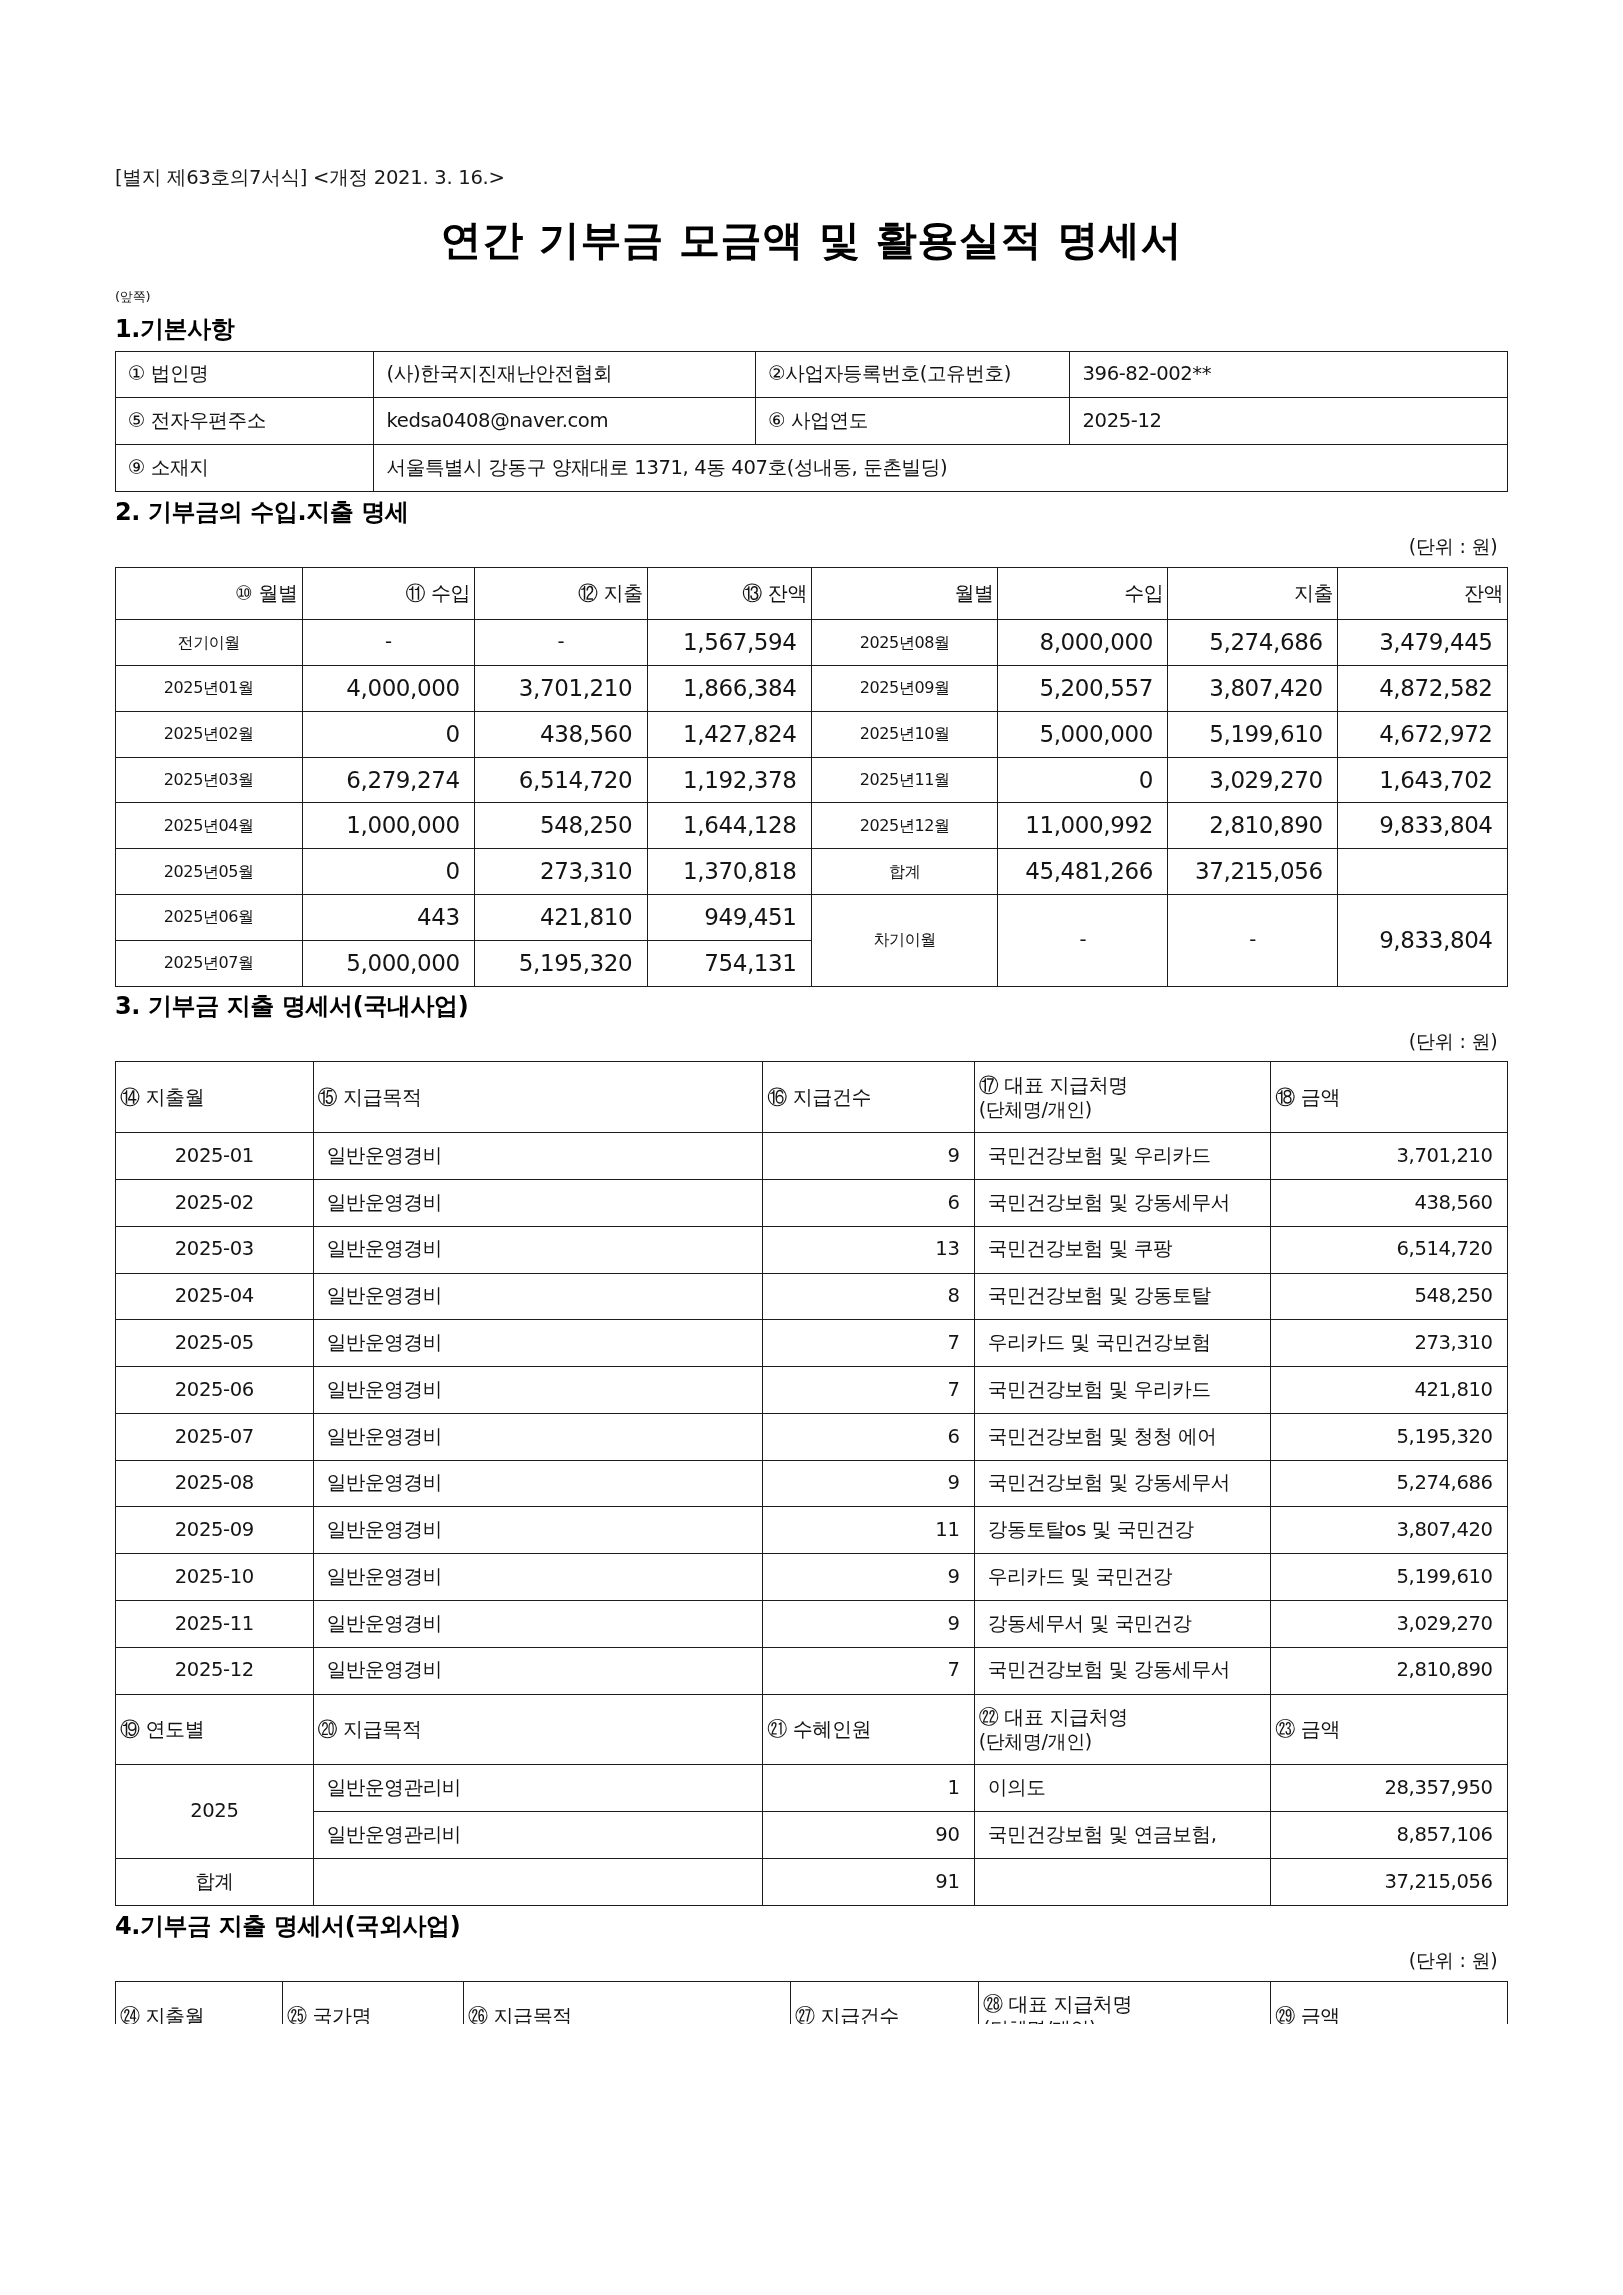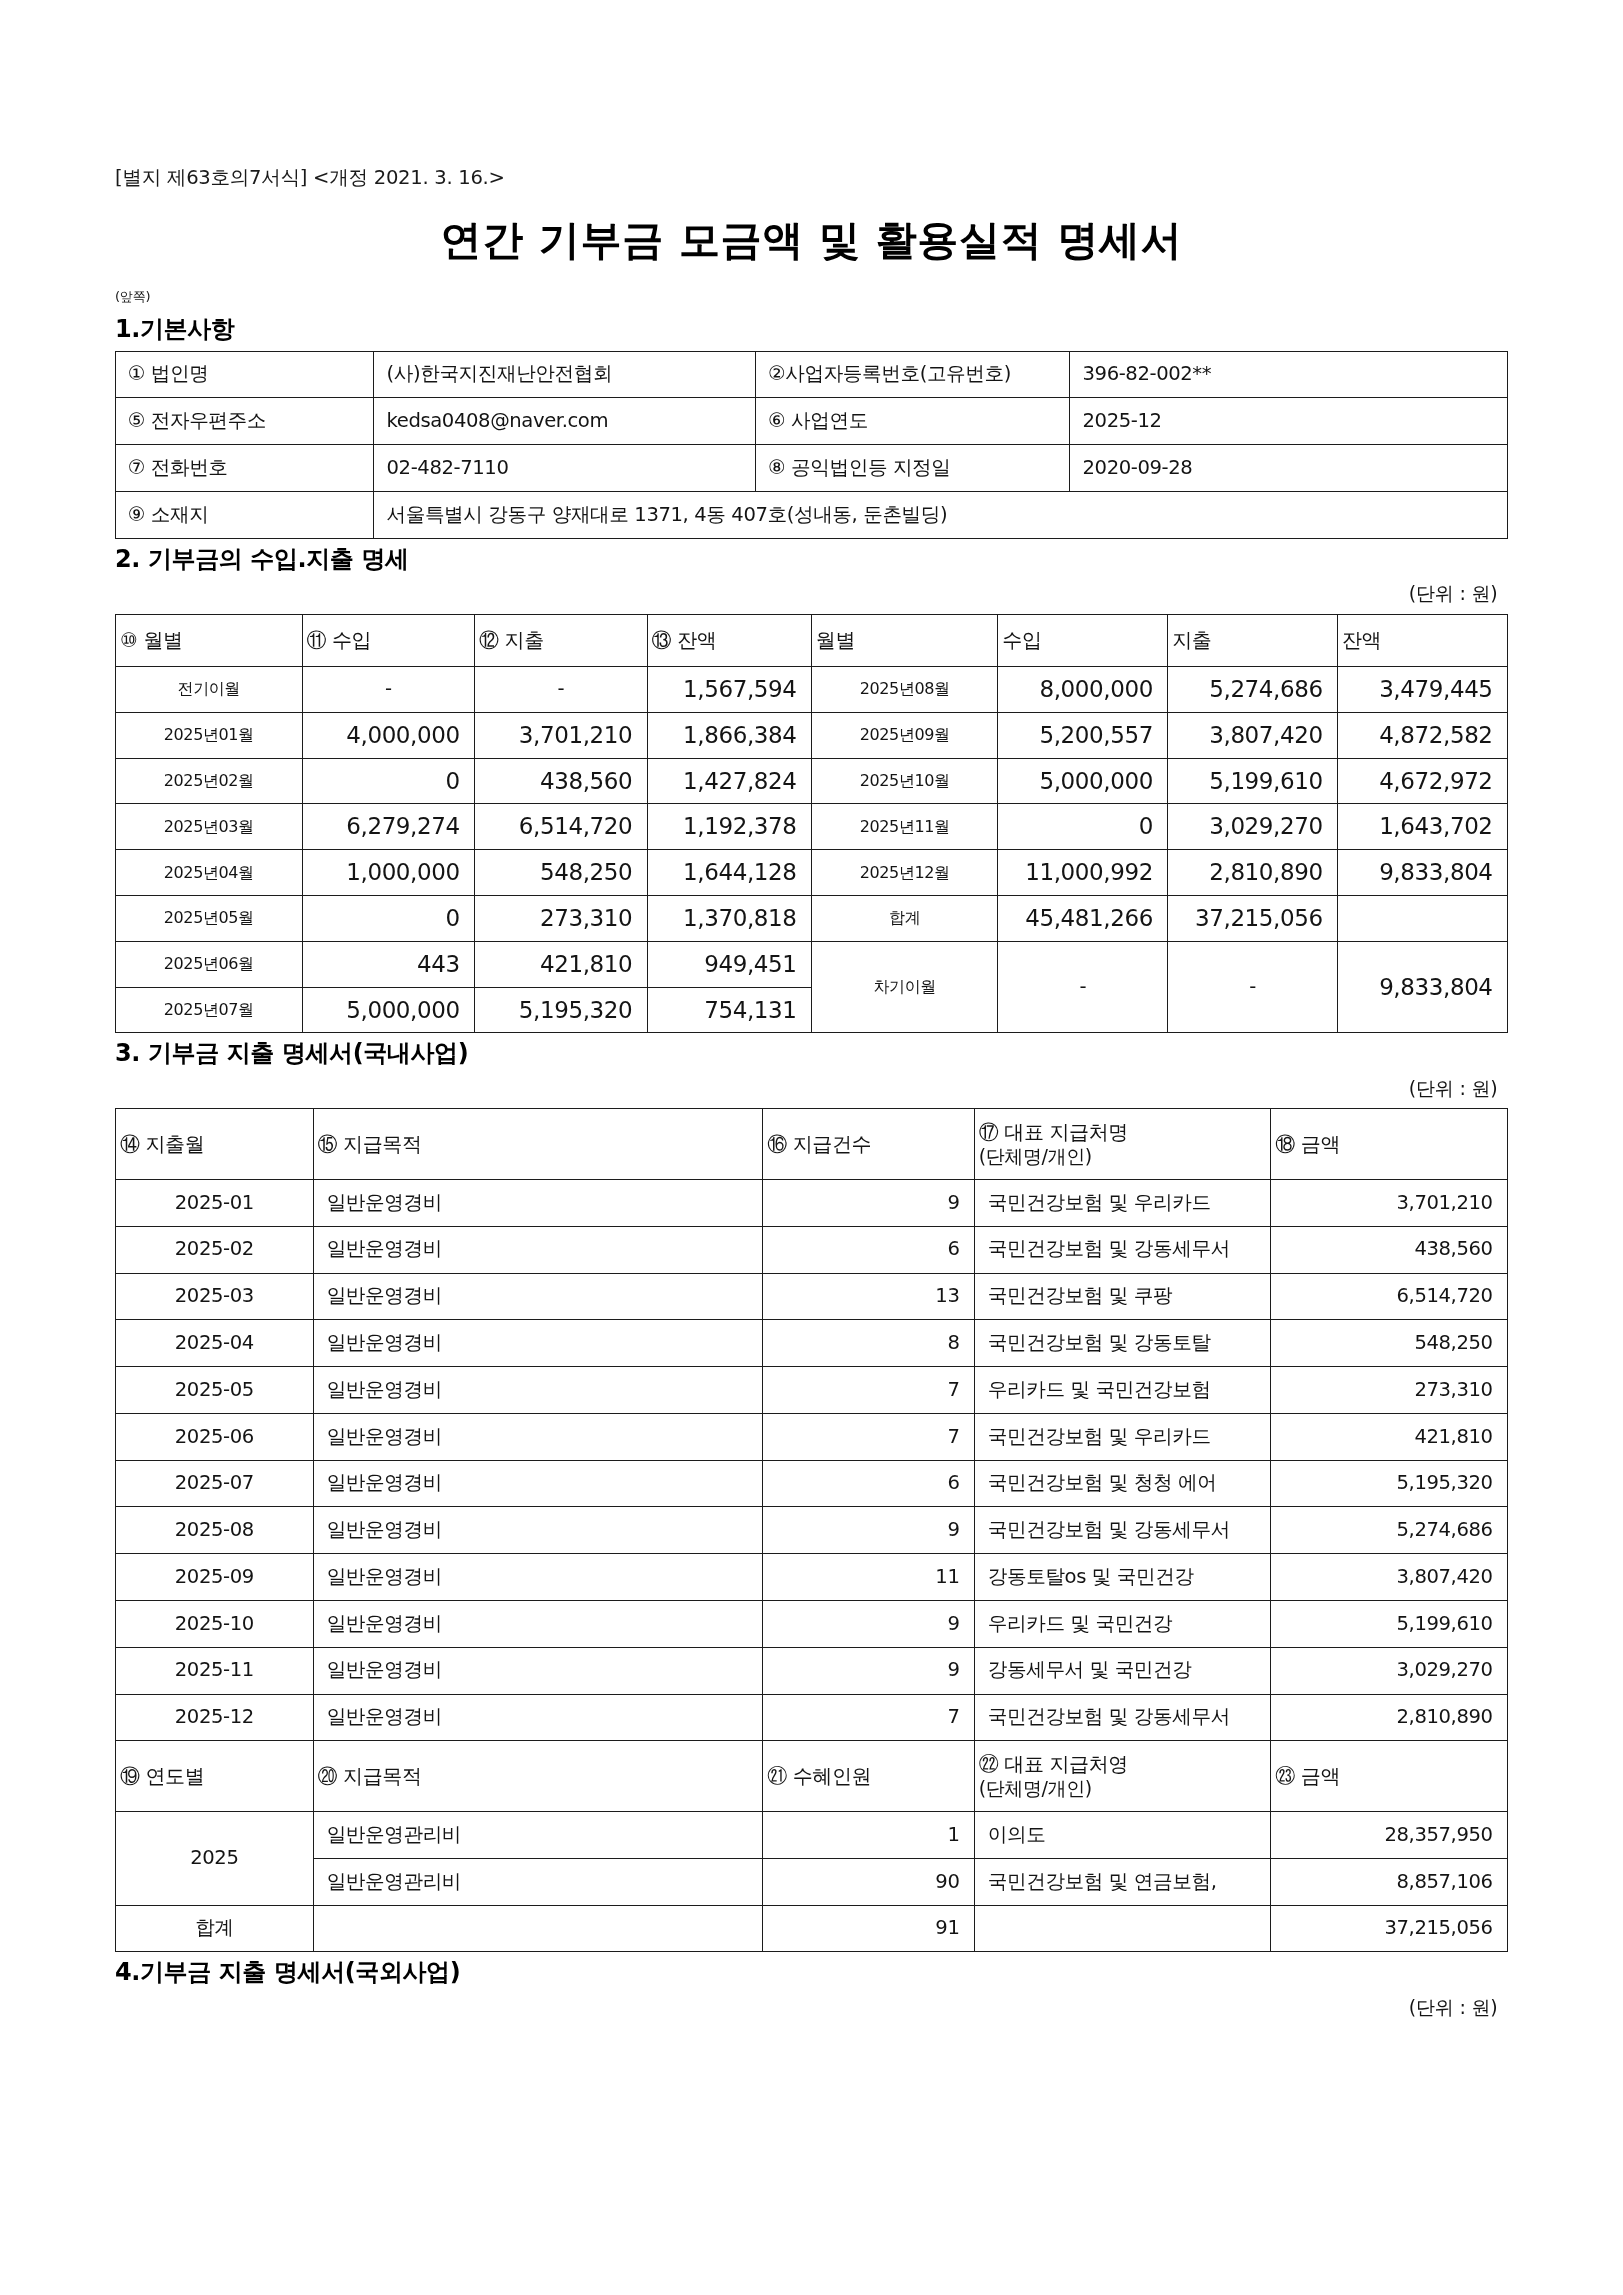--- a/index.html
+++ b/index.html
@@ -69,21 +69,21 @@
     line-height: 1.25;
     background: #ffffff;
   }
   
   #basic-table td { height: 34px; }
   #basic-table td.lbl { padding-left: 11.8px; }
   #basic-table td.val { padding-left: 13px; }
 
   
   #flow-table td { height: 33px; text-align: center; }
-  #flow-table td.hdr { text-align: left; font-size: 20px; padding: 9.2px 3.9px; }
+  #flow-table td.hdr { text-align: right; font-size: 20px; padding: 9.2px 3.9px; }
   #flow-table td.num { text-align: right; padding-right: 14.4px; font-size: 23px; }
   #flow-table td.dash { text-align: center; }
   #flow-table td.mon { text-align: center; font-size: 16px; }
 
   
   .det-table td { height: 34px; }
   .det-table td.hdr { text-align: left; padding: 10.5px 3.9px; font-size: 20px; }
   .det-table td.hdr small { display: block; font-size: 19px; }
   .det-table td.c { text-align: center; }
   .det-table td.r { text-align: right; padding-right: 14.4px; }
@@ -115,26 +115,20 @@
         <td class="lbl">① 법인명</td>
         <td class="val">(사)한국지진재난안전협회</td>
         <td class="lbl">②사업자등록번호(고유번호)</td>
         <td class="val">396-82-002**</td>
       </tr>
       <tr>
         <td class="lbl">⑤ 전자우편주소</td>
         <td class="val">kedsa0408@naver.com</td>
         <td class="lbl">⑥ 사업연도</td>
         <td class="val">2025-12</td>
-      </tr>
-      <tr>
-        <td class="lbl">⑦ 전화번호</td>
-        <td class="val">02-482-7110</td>
-        <td class="lbl">⑧ 공익법인등 지정일</td>
-        <td class="val">2020-09-28</td>
       </tr>
       <tr>
         <td class="lbl">⑨ 소재지</td>
         <td class="val" colspan="3">서울특별시 강동구 양재대로 1371, 4동 407호(성내동, 둔촌빌딩)</td>
       </tr>
     </tbody>
   </table>
 
   <div class="sec-heading">2. 기부금의 수입.지출 명세</div>
   <div class="unit-note">(단위 : 원)</div>

